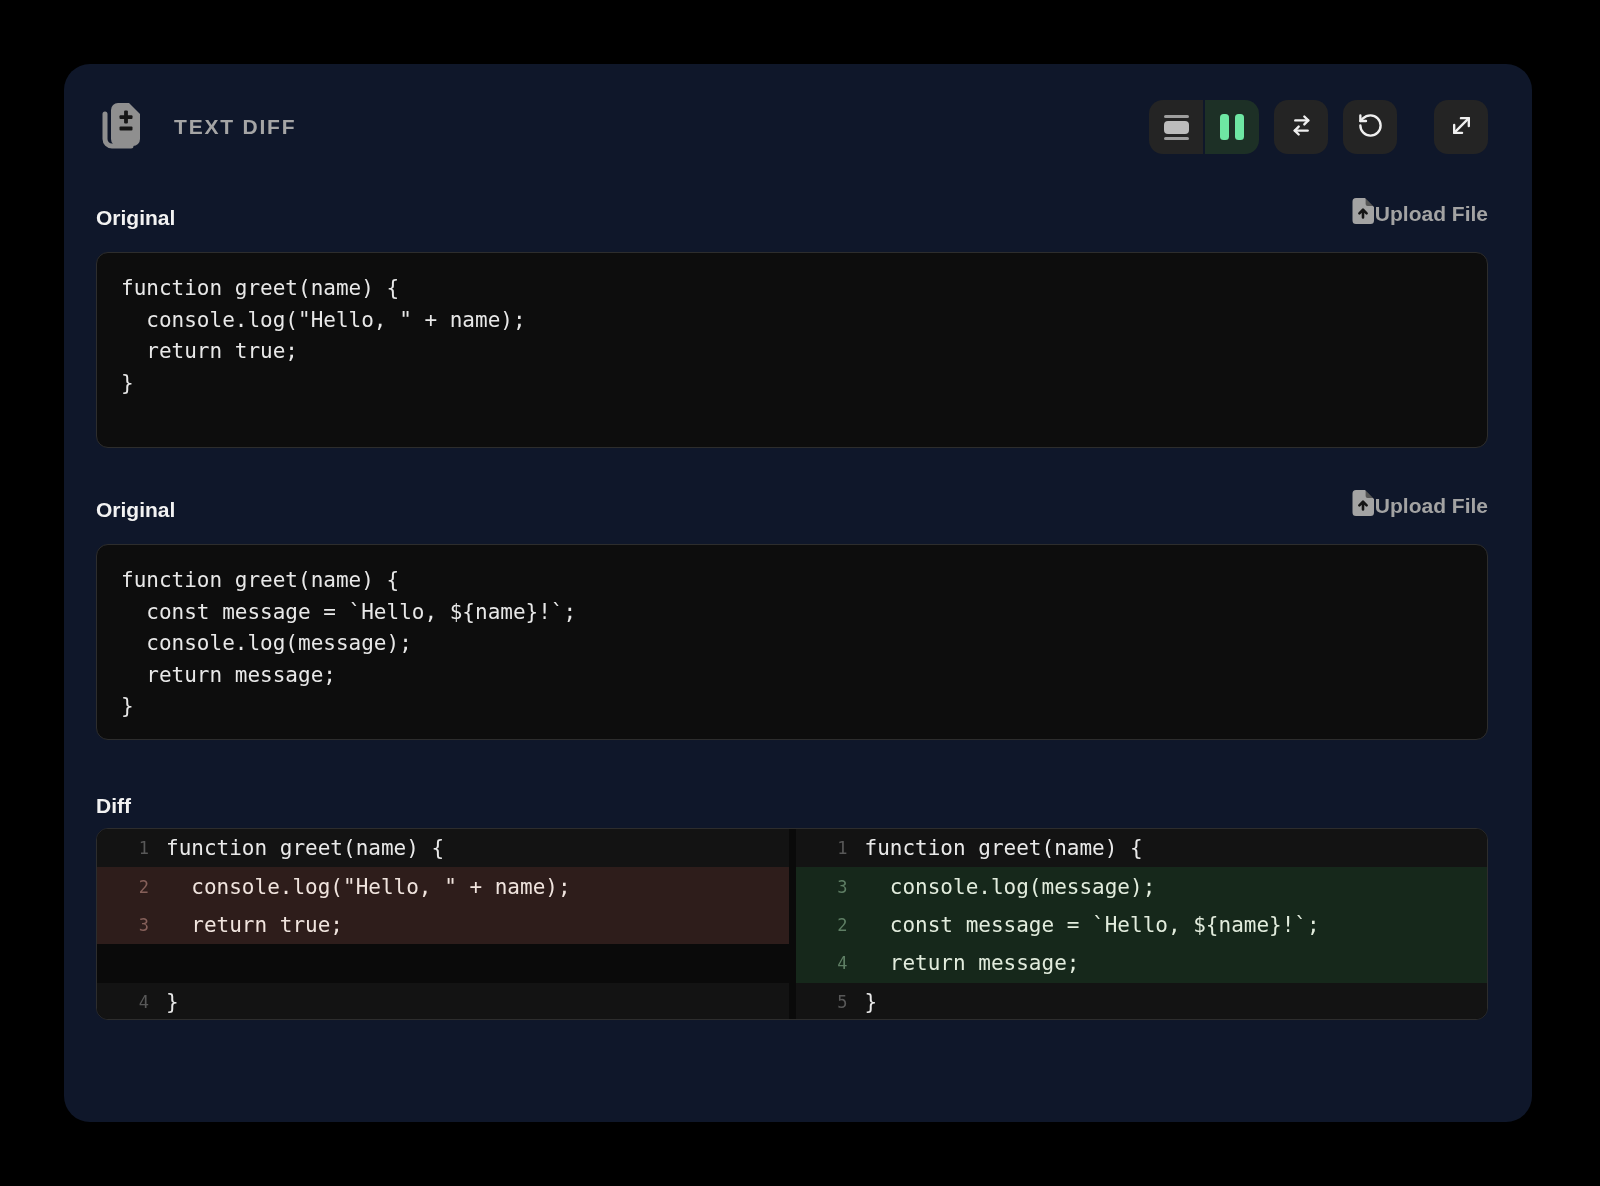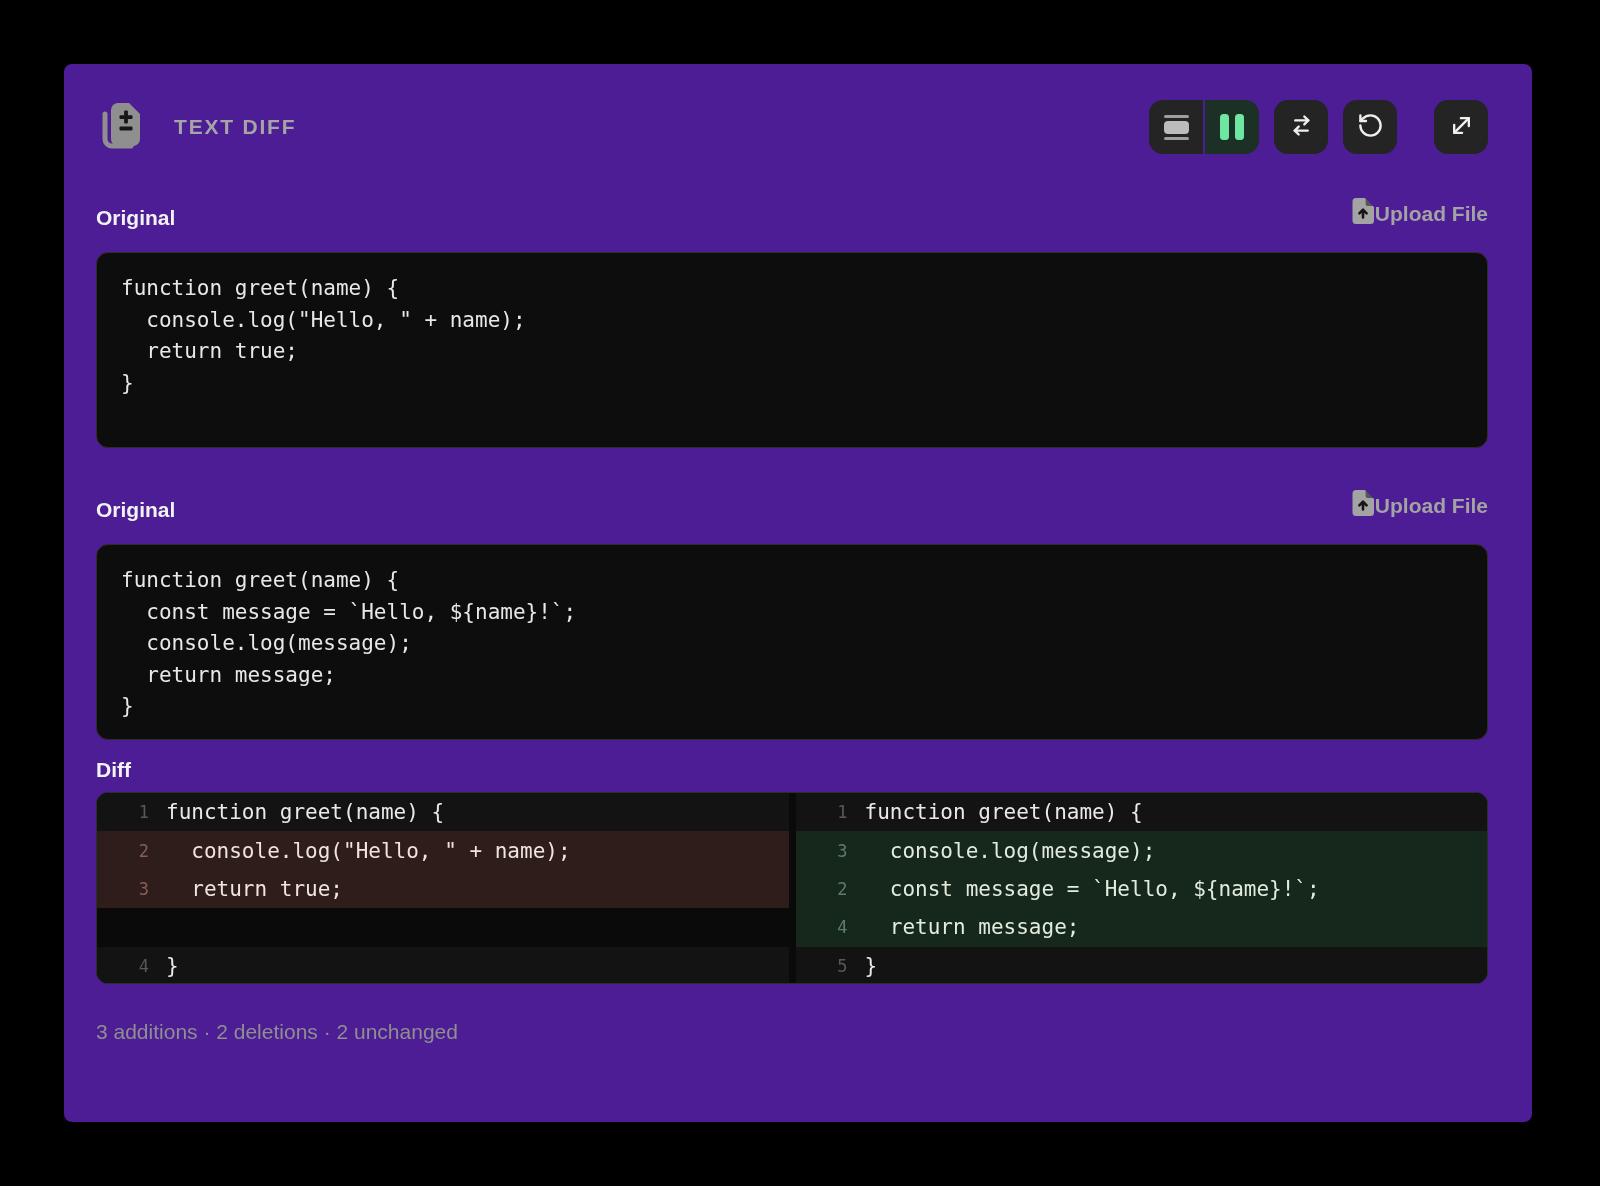--- a/index.html
+++ b/index.html
@@ -1,20 +1,20 @@
 <!DOCTYPE html>
 <html><head>
 <meta charset="utf-8">
 <style>
   * { margin:0; padding:0; box-sizing:border-box; }
   html,body { width:1600px; height:1186px; background:#000; font-family:"Liberation Sans", sans-serif; overflow:hidden; }
 
   .card {
     position:absolute; left:64px; top:64px; width:1468px; height:1058px;
-    background:#4c1d95; border-radius:8px; padding:34px 44px 0 32px;
+    background:#0f172a; border-radius:26px; padding:34px 44px 0 32px;
   }
 
   
   .header { display:flex; align-items:center; justify-content:space-between; height:58px; }
   .header-left { display:flex; align-items:center; gap:28px; }
   .app-icon svg { display:block; }
   .title { font-size:21px; font-weight:700; letter-spacing:1.8px; color:#a5a5a5; }
 
   .toolbar { display:flex; align-items:center; gap:15px; }
   .seg { display:flex; gap:2px; }
@@ -41,21 +41,21 @@
 
   
   .code-box { height:196px; border:1px solid #2d2d2d; border-radius:12px; background:#0d0d0d; overflow:hidden; }
   .code-box textarea {
     width:100%; height:100%; background:transparent; border:none; outline:none; resize:none;
     color:#e8e8e8; font-family:"DejaVu Sans Mono", monospace; font-size:21px; line-height:31.5px;
     padding:20px 24px; white-space:pre; overflow:hidden;
   }
 
   
-  .diff-label { margin-top:18px; margin-bottom:10px; font-size:21px; font-weight:700; color:#f2f2f2; }
+  .diff-label { margin-top:54px; margin-bottom:10px; font-size:21px; font-weight:700; color:#f2f2f2; }
   .diff-box {
     height:192px; border:1px solid #2d2d2d; border-radius:12px; background:#0a0a0a;
     display:grid; grid-template-columns:1fr 1fr; column-gap:7px; overflow:hidden;
   }
   .diff-panel { display:flex; flex-direction:column; }
   .diff-row {
     height:38.4px; display:flex; align-items:center; white-space:pre;
     font-family:"DejaVu Sans Mono", monospace; font-size:21px;
     background:#131313; color:#e9e9e9;
   }
@@ -186,15 +186,14 @@
       </div>
     <div class="diff-panel">
         <div class="diff-row unchanged"><span class="gutter">1</span><span class="code">function greet(name) {</span></div>
         <div class="diff-row added"><span class="gutter">3</span><span class="code">  console.log(message);</span></div>
         <div class="diff-row added"><span class="gutter">2</span><span class="code">  const message = `Hello, ${name}!`;</span></div>
         <div class="diff-row added"><span class="gutter">4</span><span class="code">  return message;</span></div>
         <div class="diff-row unchanged"><span class="gutter">5</span><span class="code">}</span></div>
       </div>
   </div>
 
-  <div class="stats">3 additions · 2 deletions · 2 unchanged</div>
 
 </div>
 
 </body></html>

